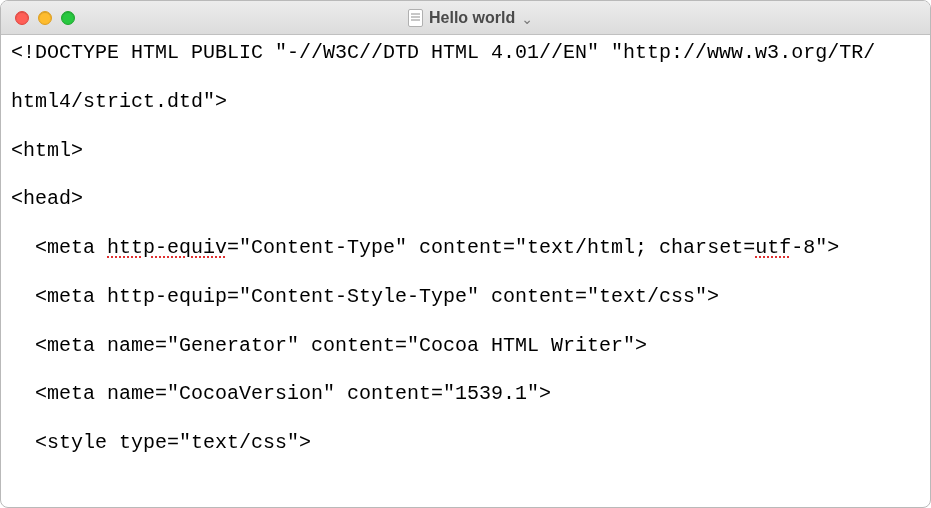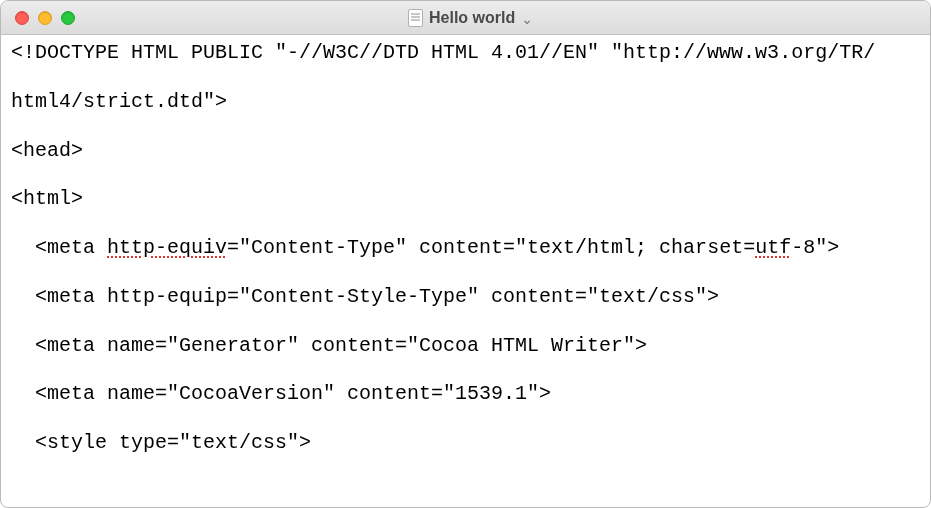--- a/index.html
+++ b/index.html
@@ -132,22 +132,22 @@
     </div>
     <div class="title-center">
       <span class="doc-icon"></span>
       <span class="title-text">Hello world</span>
       <span class="title-chevron">⌄</span>
     </div>
   </div>
 
   <div class="editor" id="editor"><span class="codeline"><span>&lt;!DOCTYPE HTML PUBLIC "-//W3C//DTD HTML 4.01//EN" "http://www.w3.org/TR/</span></span>
 <span class="codeline"><span>html4/strict.dtd"&gt;</span></span>
+<span class="codeline"><span>&lt;html&gt;</span></span>
 <span class="codeline"><span>&lt;head&gt;</span></span>
-<span class="codeline"><span>&lt;html&gt;</span></span>
 <span class="codeline"><span>  &lt;meta </span><span class="spell">http-equiv</span><span>="Content-Type" content="text/html; charset=</span><span class="spell">utf</span><span>-8"&gt;</span></span>
 <span class="codeline"><span>  &lt;meta http-equip="Content-Style-Type" content="text/css"&gt;</span></span>
 <span class="codeline"><span>  &lt;meta name="Generator" content="Cocoa HTML Writer"&gt;</span></span>
 <span class="codeline"><span>  &lt;meta name="CocoaVersion" content="1539.1"&gt;</span></span>
 <span class="codeline"><span>  &lt;style type="text/css"&gt;</span></span>
 
 
 
 
 

